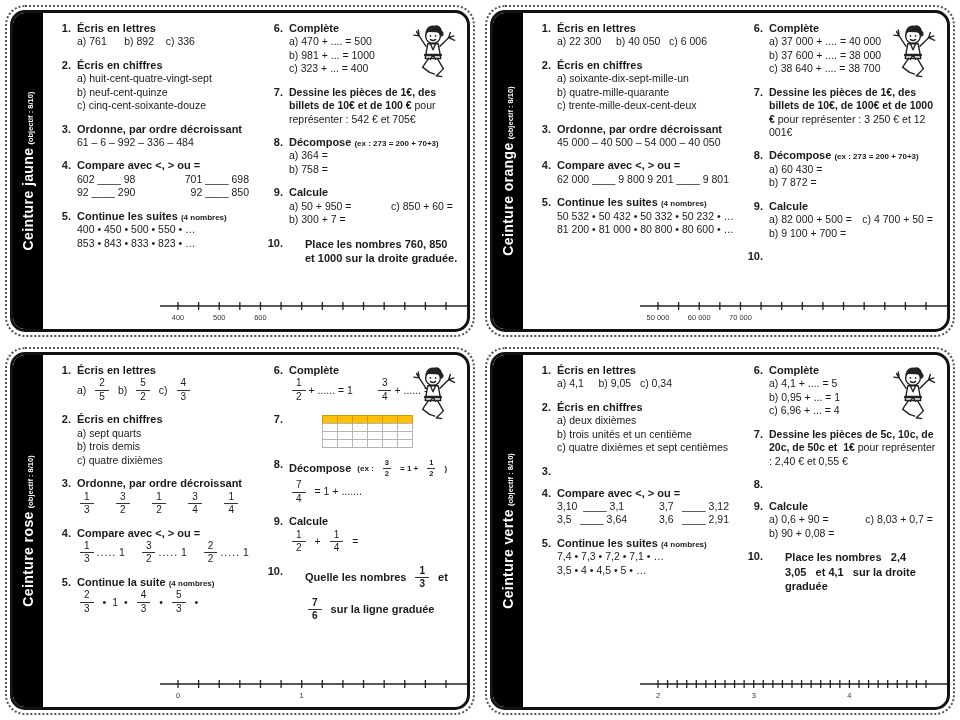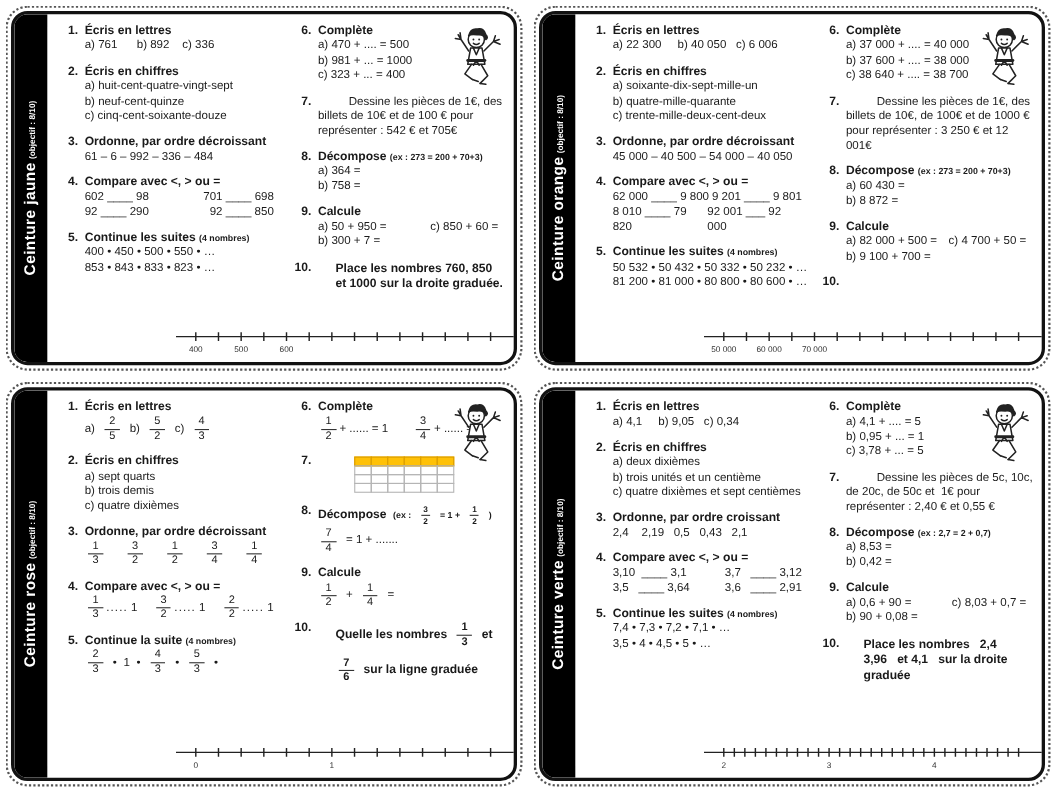--- a/index.html
+++ b/index.html
@@ -15,21 +15,21 @@
   .content{position:absolute;left:40px;top:9px;right:8px;bottom:36px;display:flex;gap:10px;}
   .col-left{width:202px;flex:0 0 auto;}
   .col-right{flex:1;min-width:0;}
   .q{display:flex;gap:6px;margin-bottom:10px;}
   .qn{font-weight:bold;font-size:11px;width:18px;flex:0 0 auto;text-align:right;}
   .qb{flex:1;min-width:0;}
   .qt{font-weight:bold;font-size:11px;line-height:1.22;}
   .ql{font-size:10.5px;line-height:1.28;white-space:pre-wrap;}
   .qnote{font-size:8px;font-weight:bold;}
   .row2{display:flex;justify-content:space-between;padding-right:6px;align-items:flex-end;}
-  .b{font-weight:normal;margin-left:28px;}
+  .b{font-weight:bold;}
   .q10t{font-weight:bold;font-size:11px;line-height:1.3;white-space:pre-wrap;margin-left:16px;}
   .frac{display:inline-block;text-align:center;vertical-align:middle;margin:1px 3px;font-size:10px;line-height:1.05;}
   .frac .fn{display:block;border-bottom:1.3px solid #333;padding:0 4px 1px;}
   .frac .fd{display:block;padding-top:1px;}
   .fsmall{font-size:7.5px;}
   .fsmall .fn{padding:0 2px 1px;}
   .frow{display:flex;align-items:center;flex-wrap:wrap;}
   .g6{gap:6px;} .g14{gap:14px;} .g22{column-gap:22px;}
   .spread{justify-content:space-between;padding-right:14px;}
   .mascot{position:absolute;top:6px;right:8px;width:52px;height:72px;}
@@ -204,21 +204,20 @@
             <div class="qb">
                   <div class="qt">Ordonne, par ordre décroissant</div>
               <div class="ql">45 000 – 40 500 – 54 000 – 40 050</div>
                 </div>
           </div>
           <div class="q">
             <span class="qn">4.</span>
             <div class="qb">
                   <div class="qt">Compare avec &lt;, &gt; ou =</div>
               <div class="ql row2"><span>62 000 ____ 9 800</span><span>9 201 ____ 9 801</span></div>
-              <div class="ql row2"><span>8 010 ____ 79 820</span><span>92 001 ___ 92 000</span></div>
                 </div>
           </div>
           <div class="q">
             <span class="qn">5.</span>
             <div class="qb">
                   <div class="qt"><span>Continue les suites</span> <span class="qnote">(4 nombres)</span></div>
               <div class="ql">50 532 • 50 432 • 50 332 • 50 232 • …</div>
               <div class="ql">81 200 • 81 000 • 80 800 • 80 600 • …</div>
                 </div>
           </div>
@@ -237,21 +236,21 @@
             <span class="qn">7.</span>
             <div class="qb">
                   <div class="ql"><span class="b">Dessine les pièces de 1€, des billets de 10€, de 100€ et de 1000 €</span> <span>pour représenter : 3 250 € et 12 001€</span></div>
                 </div>
           </div>
           <div class="q">
             <span class="qn">8.</span>
             <div class="qb">
                   <div class="qt"><span>Décompose</span> <span class="qnote">(ex : 273 = 200 + 70+3)</span></div>
               <div class="ql">a) 60 430 =</div>
-              <div class="ql">b) 8 872 =</div>
+              <div class="ql">b) 7 872 =</div>
                 </div>
           </div>
           <div class="q">
             <span class="qn">9.</span>
             <div class="qb">
                   <div class="qt">Calcule</div>
               <div class="ql row2"><span>a) 82 000 + 500 =</span><span>c) 4 700 + 50 =</span></div>
               <div class="ql">b) 9 100 + 700 =</div>
                 </div>
           </div>
@@ -506,24 +505,20 @@
             <span class="qn">2.</span>
             <div class="qb">
                   <div class="qt">Écris en chiffres</div>
               <div class="ql">a) deux dixièmes</div>
               <div class="ql">b) trois unités et un centième</div>
               <div class="ql">c) quatre dixièmes et sept centièmes</div>
                 </div>
           </div>
           <div class="q">
             <span class="qn">3.</span>
-            <div class="qb">
-                  <div class="qt">Ordonne, par ordre croissant</div>
-              <div class="ql">2,4    2,19   0,5   0,43   2,1</div>
-                </div>
           </div>
           <div class="q">
             <span class="qn">4.</span>
             <div class="qb">
                   <div class="qt">Compare avec &lt;, &gt; ou =</div>
               <div class="ql row2"><span>3,10  ____ 3,1</span><span>3,7   ____ 3,12</span></div>
               <div class="ql row2"><span>3,5   ____ 3,64</span><span>3,6   ____ 2,91</span></div>
                 </div>
           </div>
           <div class="q">
@@ -535,49 +530,44 @@
                 </div>
           </div>
         </div>
         <div class="col-right">
           <div class="q">
             <span class="qn">6.</span>
             <div class="qb">
                   <div class="qt">Complète</div>
               <div class="ql">a) 4,1 + .... = 5</div>
               <div class="ql">b) 0,95 + ... = 1</div>
-              <div class="ql">c) 3,78 + ... = 5</div>
+              <div class="ql">c) 6,96 + ... = 4</div>
                 </div>
           </div>
           <div class="q">
             <span class="qn">7.</span>
             <div class="qb">
                   <div class="ql"><span class="b">Dessine les pièces de 5c, 10c, de 20c, de 50c et  1€</span> <span>pour représenter : 2,40 € et 0,55 €</span></div>
                 </div>
           </div>
           <div class="q">
             <span class="qn">8.</span>
-            <div class="qb">
-                  <div class="qt"><span>Décompose</span> <span class="qnote">(ex : 2,7 = 2 + 0,7)</span></div>
-              <div class="ql">a) 8,53 =</div>
-              <div class="ql">b) 0,42 =</div>
-                </div>
           </div>
           <div class="q">
             <span class="qn">9.</span>
             <div class="qb">
                   <div class="qt">Calcule</div>
               <div class="ql row2"><span>a) 0,6 + 90 =</span><span>c) 8,03 + 0,7 =</span></div>
               <div class="ql">b) 90 + 0,08 =</div>
                 </div>
           </div>
           <div class="q">
             <span class="qn">10.</span>
             <div class="qb">
-                  <div class="q10t">Place les nombres   2,4    3,96   et 4,1   sur la droite graduée</div>
+                  <div class="q10t">Place les nombres   2,4    3,05   et 4,1   sur la droite graduée</div>
                 </div>
           </div>
         </div>
       </div>
       <div class="mascot">
         <svg viewBox="0 0 60 80" width="52" height="72">
               <g fill="none" stroke="#222" stroke-width="1.6" stroke-linecap="round" stroke-linejoin="round">
                 <path d="M22 30 L14 18 m0 0 l-3 -5 m3 5 l-6 -1 m6 1 l-1 -7"></path>
                 <path d="M38 30 L48 20 m0 0 l2 -6 m-2 6 l6 -2 m-6 2 l7 3"></path>
                 <circle cx="30" cy="18" r="8.5" fill="#fff"></circle>

